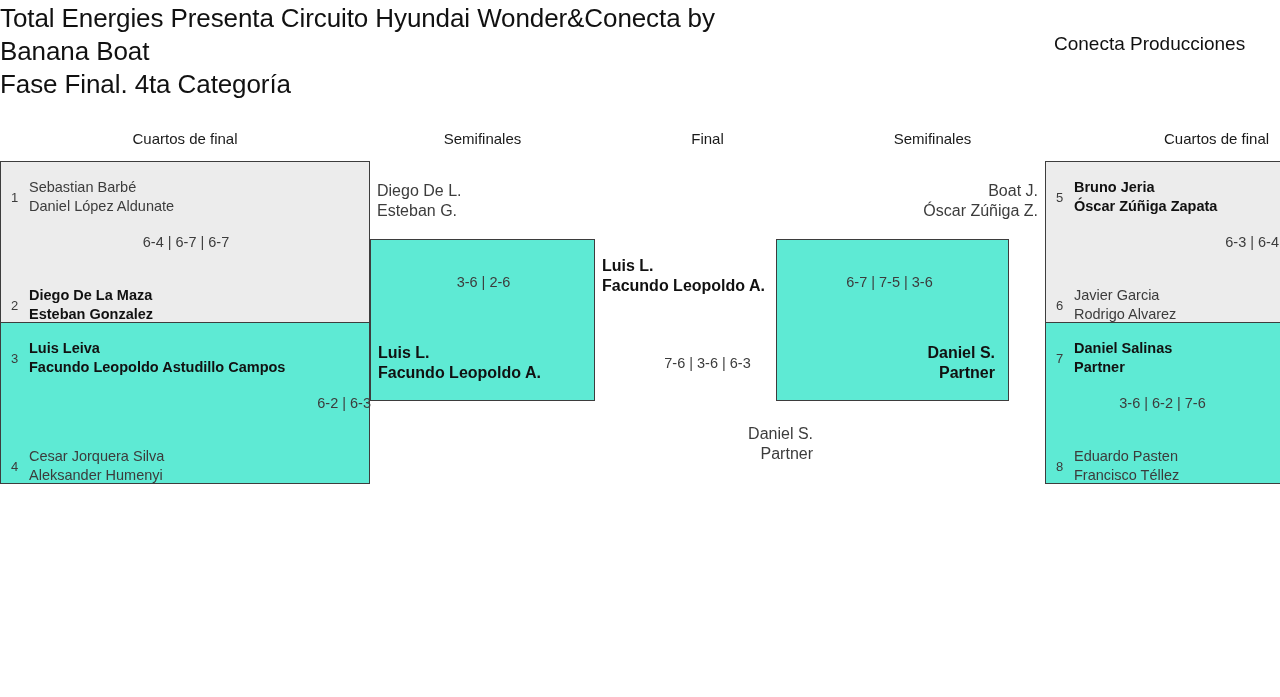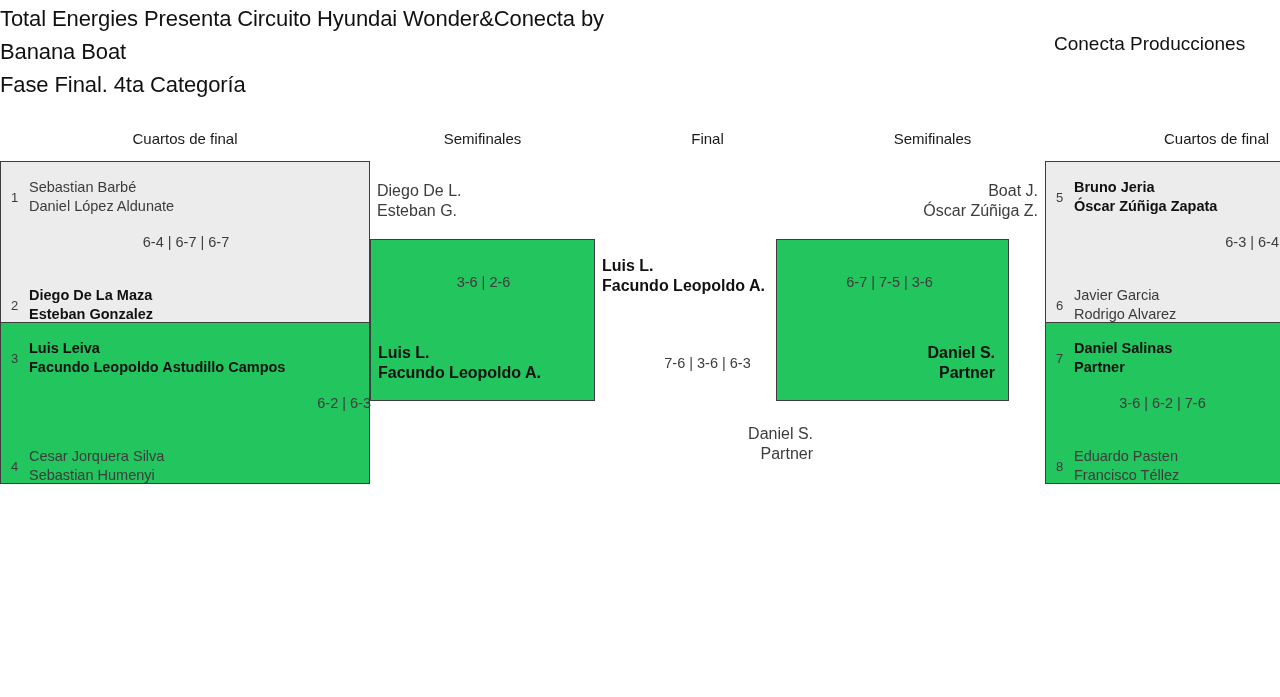--- a/index.html
+++ b/index.html
@@ -16,21 +16,21 @@
     color: #1a1a1a;
     -webkit-font-smoothing: antialiased;
   }
 
   
   #tournament-title {
     position: absolute;
     left: 0px;
     top: 2px;
     width: 830px;
-    font-size: 22px;
+    font-size: 26px;
     line-height: 33px;
     font-weight: 400;
     color: #111111;
     letter-spacing: -0.1px;
   }
   #tournament-title .title-line { display: block; white-space: pre-wrap; }
 
   #organizer-name {
     position: absolute;
     left: 1054px;
@@ -56,21 +56,21 @@
   #round-header-1 { left: 370px;  width: 225px; }
   #round-header-2 { left: 595px;  width: 225px; }
   #round-header-3 { left: 820px;  width: 225px; }
   #round-header-4 { left: 1045px; width: 370px; text-align: left; padding-left: 119px; box-sizing: border-box;}
 
   
   .match-box {
     position: absolute;
     box-sizing: border-box;
     border: 1px solid #3d3d3d;
-    background: #22c55e;
+    background: #5eead4;
   }
   .match-box.shaded { background: #ececec; }
 
   
   .team {
     position: absolute;
     display: flex;
     align-items: center;
     gap: 9px;
     font-size: 14.5px;
@@ -155,21 +155,21 @@
     <span class="players">
       <span>Luis Leiva</span>
       <span>Facundo Leopoldo Astudillo Campos</span>
     </span>
   </div>
   <div class="score" style="left:0px; top:71px; width:370px; text-align:right;">6-2 | 6-3</div>
   <div class="team loser" style="left:8px; top:124px;">
     <span class="seed">4</span>
     <span class="players">
       <span>Cesar Jorquera Silva</span>
-      <span>Sebastian Humenyi</span>
+      <span>Aleksander Humenyi</span>
     </span>
   </div>
 </div>
 
 <div class="team-label loser" style="left:377px; top:181px;">
   <span>Diego De L.</span>
   <span>Esteban G.</span>
 </div>
 
 <div class="match-box" style="left:370px; top:239px; width:225px; height:162px;">

